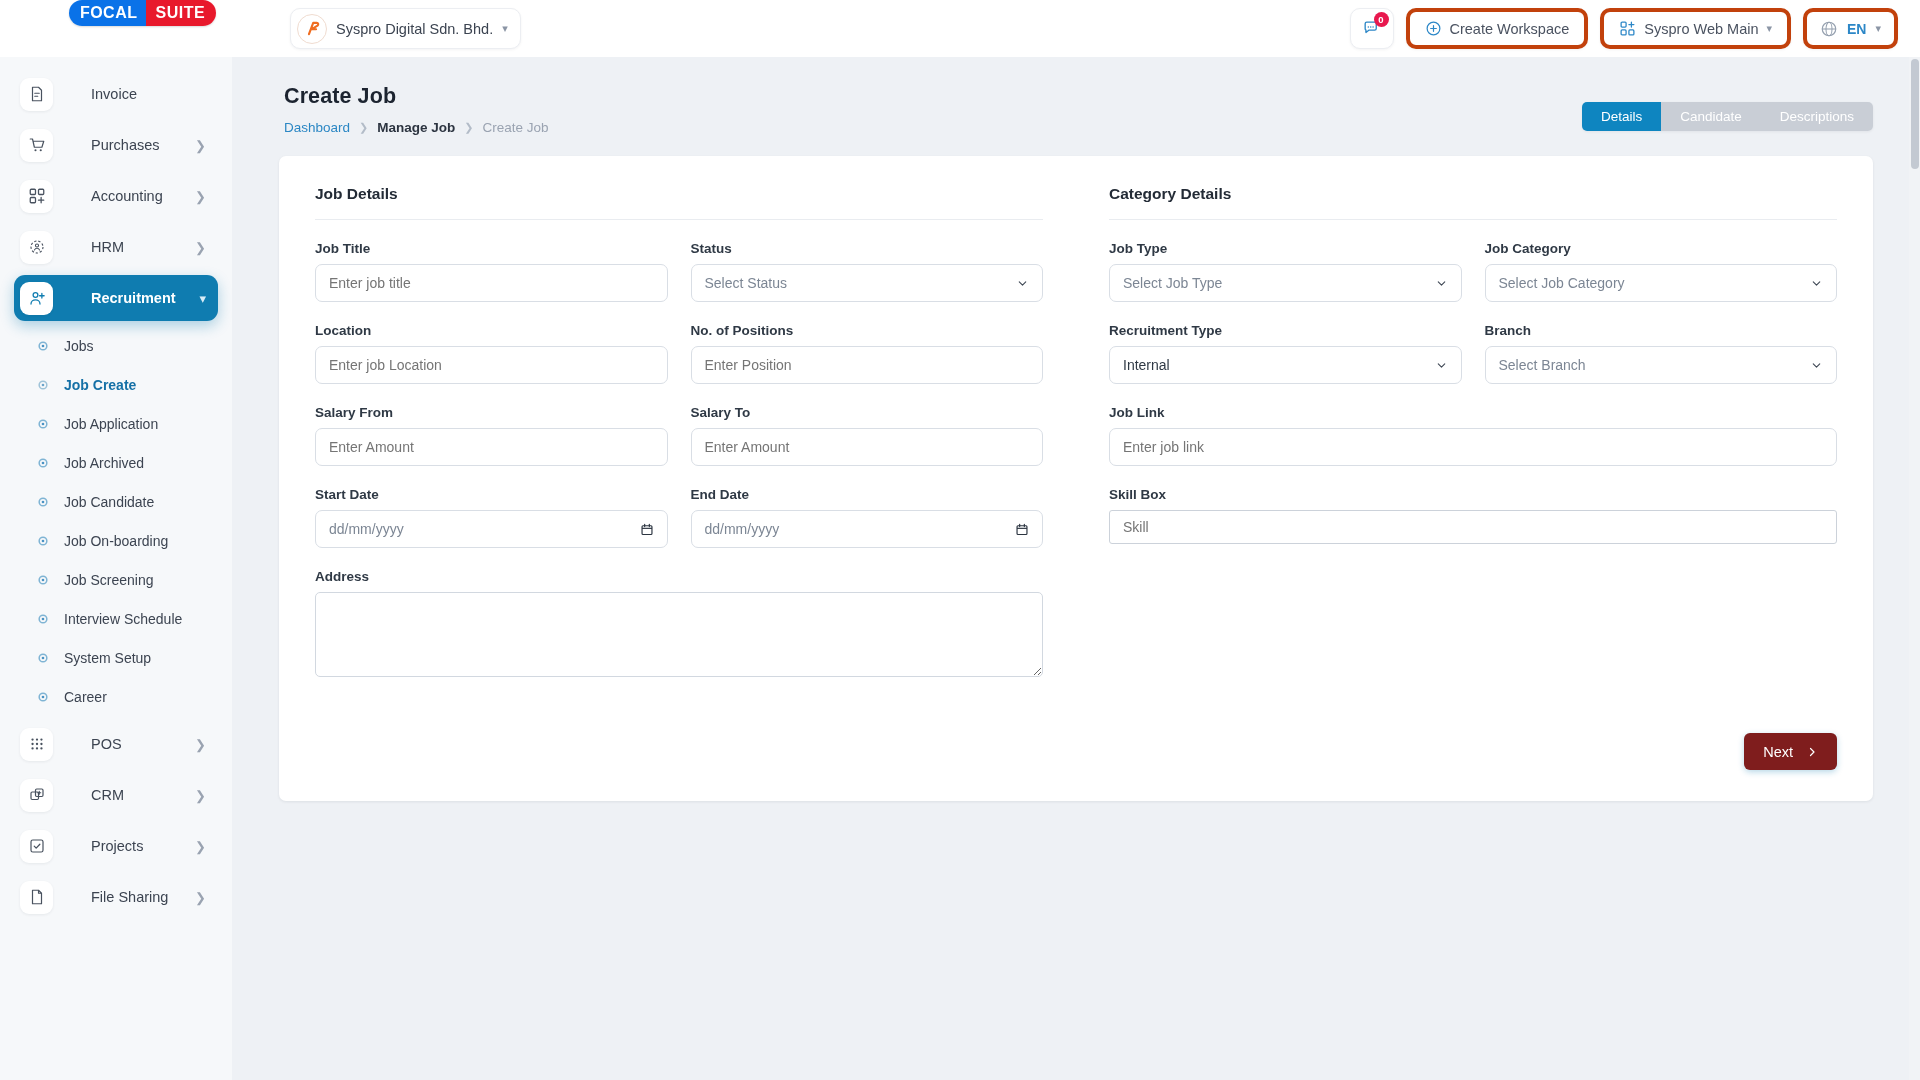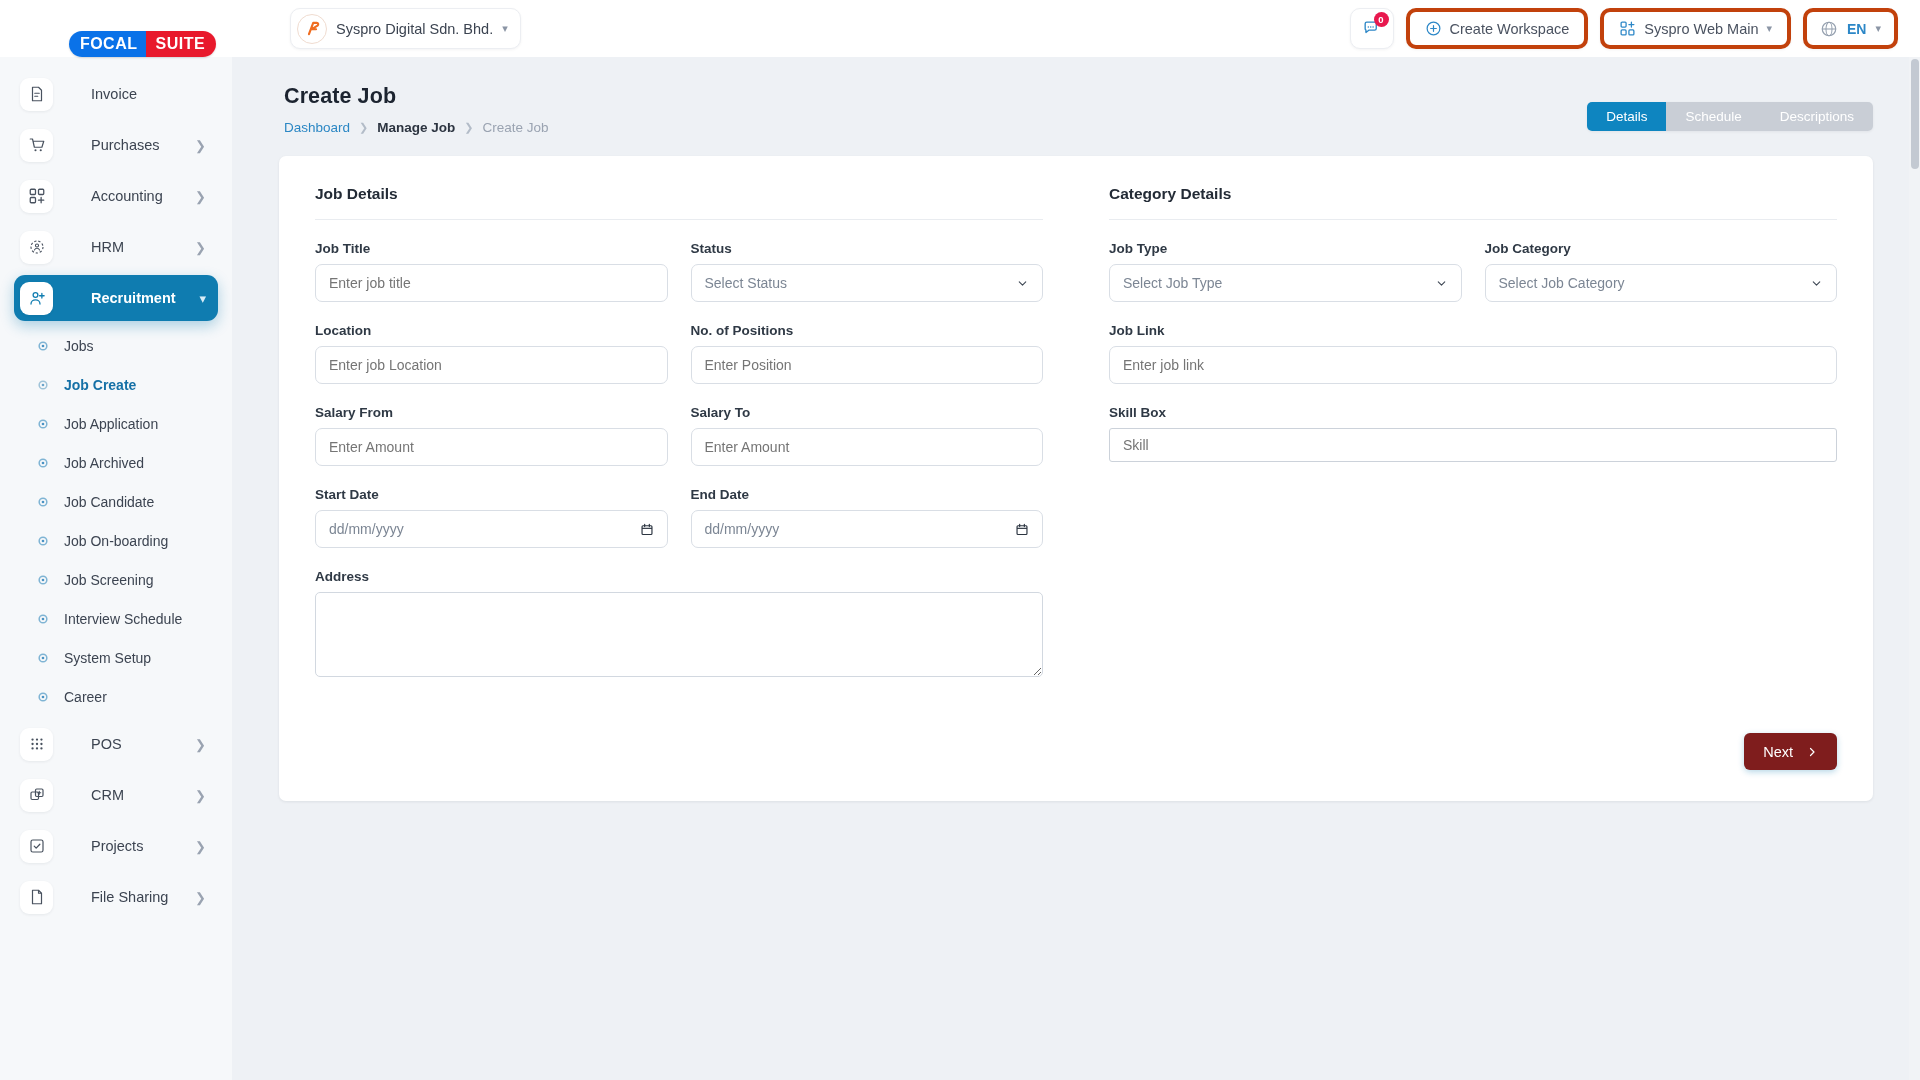--- a/index.html
+++ b/index.html
@@ -12,21 +12,21 @@
 
   
   .topbar {
     position: absolute; top: 0; left: 0;
     width: 1920px; height: 57px;
     background: #ffffff;
     display: flex; align-items: center;
     z-index: 30;
   }
   .logo-wrap {
-    width: 285px; display: flex; align-items: flex-end; justify-content: center;
+    width: 285px; display: flex; align-items: flex-start; justify-content: center;
     height: 57px;
   }
   .logo {
     display: flex; align-items: stretch;
     border-radius: 13px; overflow: hidden;
     height: 26px;
     box-shadow: 0 1px 2px rgba(0,0,0,.15);
   }
   .logo .l-left {
     background: #0a72e8; color: #fff;
@@ -489,21 +489,21 @@
     <div class="crumbs">
       <span class="crumb-link">Dashboard</span>
       <span class="crumb-sep">❯</span>
       <span class="crumb-cur">Manage Job</span>
       <span class="crumb-sep">❯</span>
       <span class="crumb-dim">Create Job</span>
     </div>
 
     <div class="tabs">
       <div class="tab active">Details</div>
-      <div class="tab">Schedule</div>
+      <div class="tab">Candidate</div>
       <div class="tab">Descriptions</div>
     </div>
   </div>
 
   <div class="card">
     <div class="columns">
 
       <div class="col left">
         <div class="sec-title">Job Details</div>
         <div class="sec-rule"></div>
@@ -607,20 +607,44 @@
               <span class="sel-txt ph">Select Job Category</span>
               <span class="chev">
                 <svg width="13" height="13" viewBox="0 0 24 24">
                     <path d="M6 9l6 6 6-6" fill="none" stroke="#3f4855" stroke-width="2" stroke-linecap="round" stroke-linejoin="round"></path>
                   </svg>
               </span>
             </div>
           </div>
         </div>
 
+        <div class="row">
+          <div class="fld">
+            <label class="lbl">Recruitment Type</label>
+            <div class="ctl sel">
+              <span class="sel-txt val">Internal</span>
+              <span class="chev">
+                <svg width="13" height="13" viewBox="0 0 24 24">
+                    <path d="M6 9l6 6 6-6" fill="none" stroke="#3f4855" stroke-width="2" stroke-linecap="round" stroke-linejoin="round"></path>
+                  </svg>
+              </span>
+            </div>
+          </div>
+          <div class="fld">
+            <label class="lbl">Branch</label>
+            <div class="ctl sel">
+              <span class="sel-txt ph">Select Branch</span>
+              <span class="chev">
+                <svg width="13" height="13" viewBox="0 0 24 24">
+                    <path d="M6 9l6 6 6-6" fill="none" stroke="#3f4855" stroke-width="2" stroke-linecap="round" stroke-linejoin="round"></path>
+                  </svg>
+              </span>
+            </div>
+          </div>
+        </div>
 
         <div class="row">
           <div class="fld full">
             <label class="lbl">Job Link</label>
             <input class="ctl" type="text" placeholder="Enter job link" style="">
           </div>
         </div>
 
         <div class="row">
           <div class="fld full">

